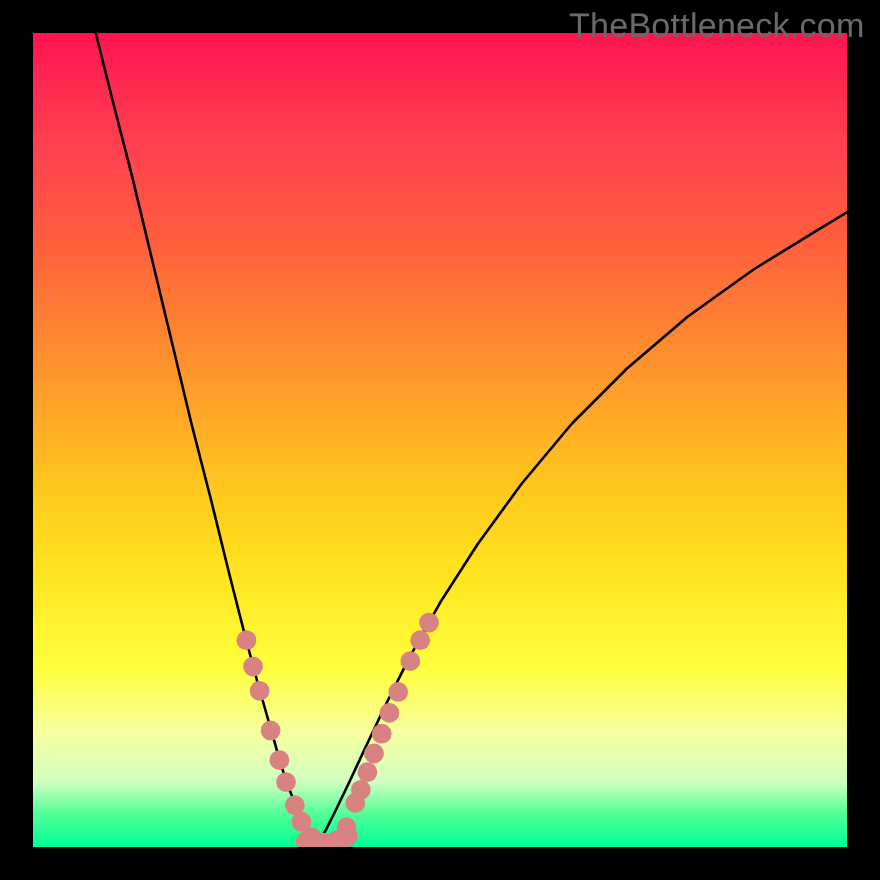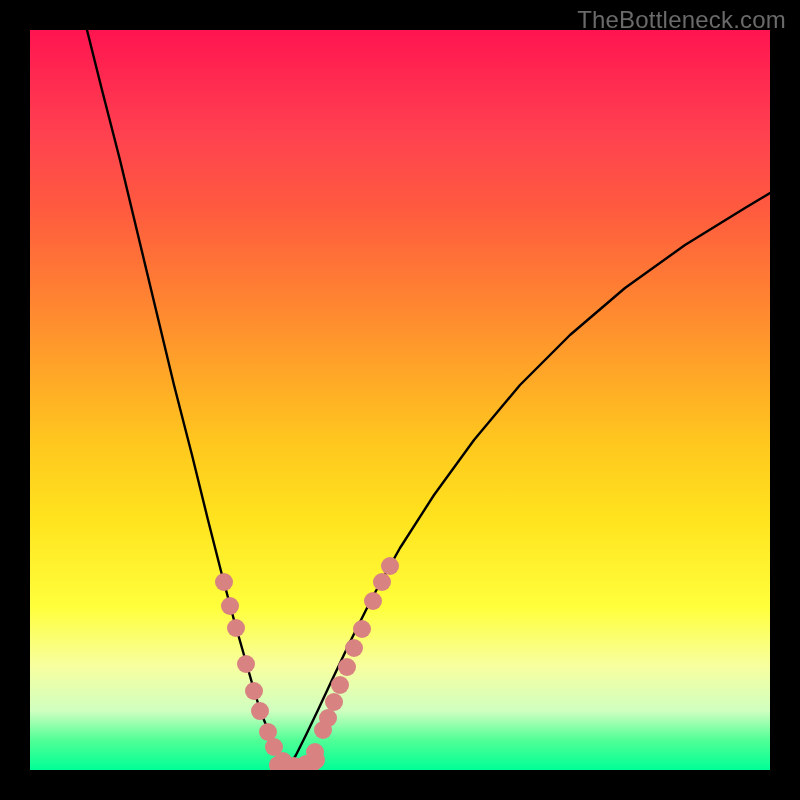--- a/index.html
+++ b/index.html
@@ -23,21 +23,21 @@
       #f7ffa0 86%,
       #d0ffc0 92%,
       #50ff96 96%,
       #00ff96 100%);
   }
   .watermark {
     position: absolute;
     top: 6px;
     right: 14px;
     color: #6a6a6a;
-    font-size: 24px;
+    font-size: 31px;
     font-weight: 400;
     letter-spacing: 0.2px;
   }
   svg.plot {
     position: absolute;
     left: 30px;
     top: 30px;
     width: 740px;
     height: 740px;
   }

